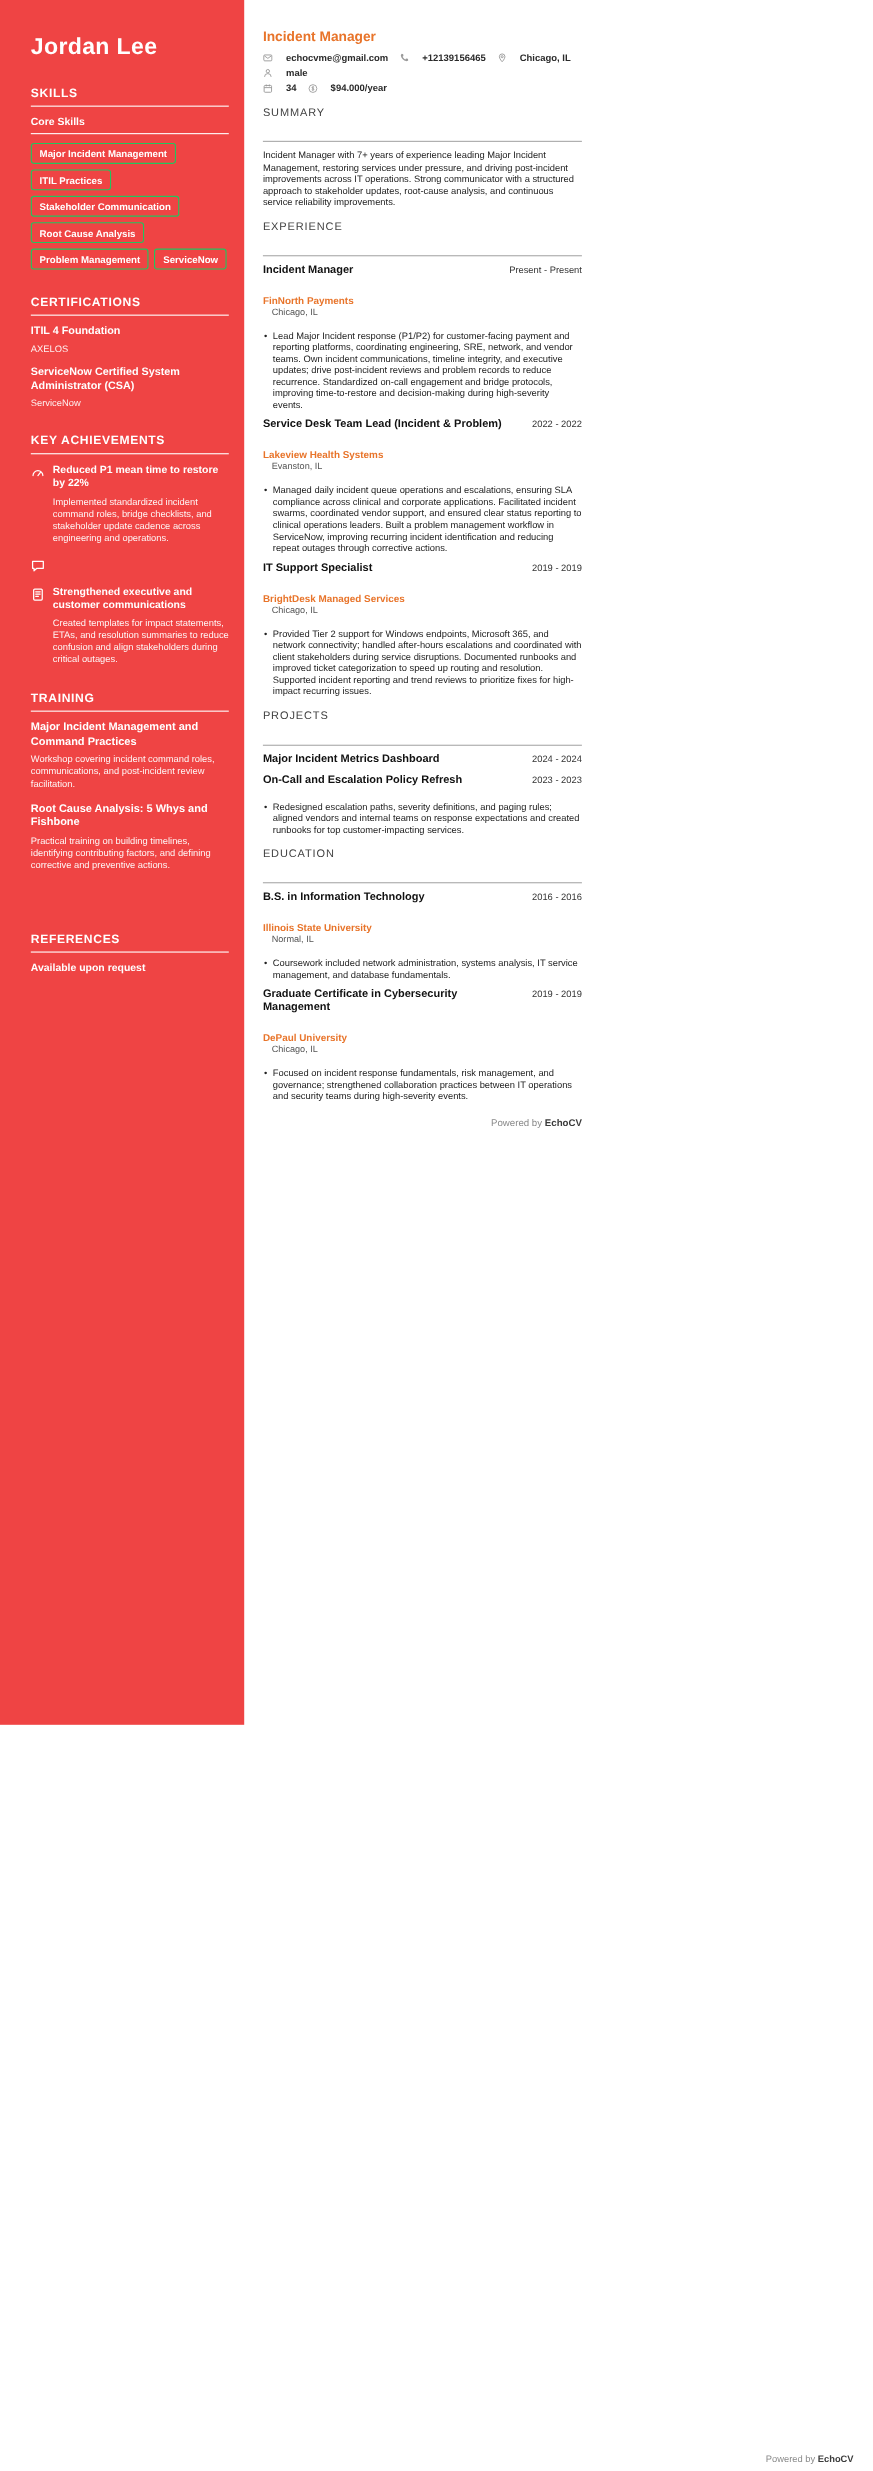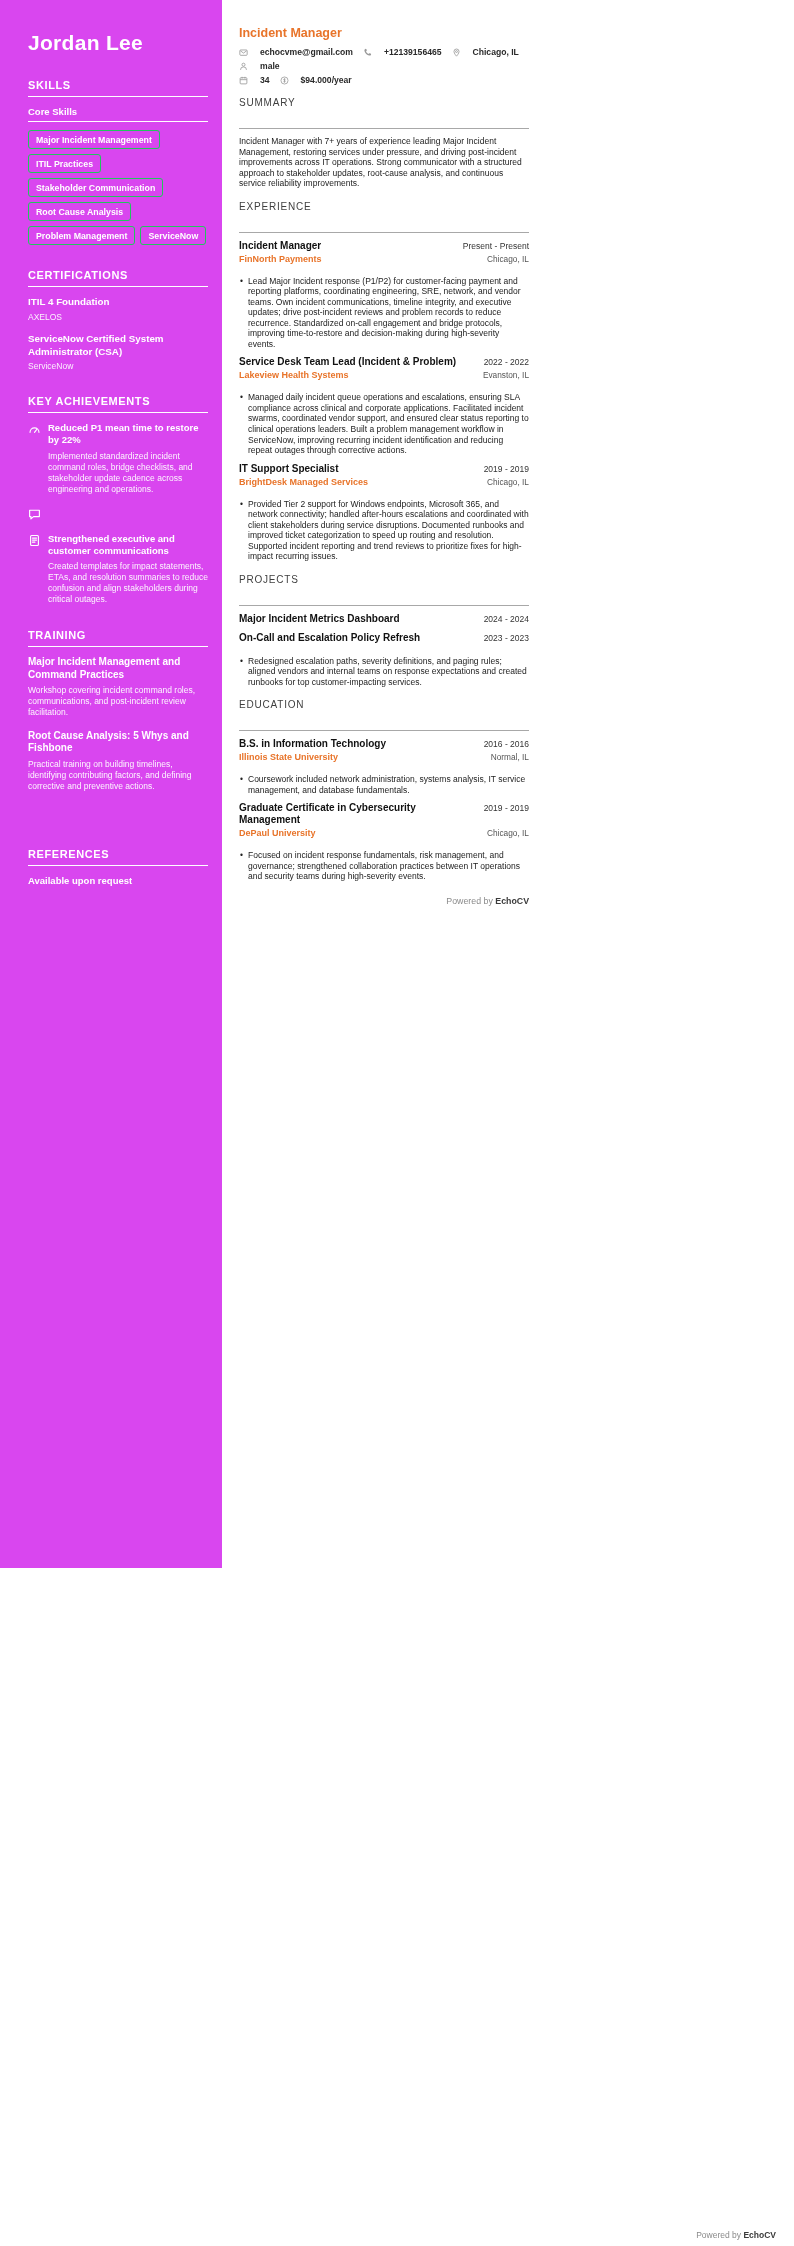--- a/index.html
+++ b/index.html
@@ -2,21 +2,21 @@
 <html><head>
 <meta charset="utf-8">
 <style>
   * { margin:0; padding:0; box-sizing:border-box; }
   html,body { background:#ffffff; }
   body { width:794px; font-family:"Liberation Sans", sans-serif; color:#1f1f1f; }
   .page { position:relative; width:794px; height:2246px; background:#ffffff; overflow:hidden; }
   .resume { display:flex; width:794px; height:1568px; }
 
   
-  .sidebar { width:222px; height:1568px; background:#d946ef; color:#ffffff; padding:30px 14px 30px 28px; flex:none; }
+  .sidebar { width:222px; height:1568px; background:#ef4444; color:#ffffff; padding:30px 14px 30px 28px; flex:none; }
   .name { font-size:21px; font-weight:bold; letter-spacing:.3px; line-height:1.2; }
   .s-section { margin-top:24px; }
   .s-head { font-size:11px; font-weight:bold; letter-spacing:.6px; border-bottom:1px solid #ffffff; padding-bottom:5px; margin-bottom:9px; }
   .s-subhead { font-size:9.5px; font-weight:bold; border-bottom:1px solid #ffffff; padding-bottom:4px; margin-bottom:8px; }
   .tag-row { display:flex; gap:5px; margin-bottom:5px; }
   .tag { display:inline-block; border:1px solid #22c55e; border-radius:3px; padding:3.5px 7px; font-size:8.8px; font-weight:bold; white-space:nowrap; }
   .cert { margin-bottom:11px; }
   .cert-title { font-size:9.8px; font-weight:bold; line-height:1.3; }
   .cert-issuer { font-size:8.5px; margin-top:3px; opacity:.92; }
   .ach { display:flex; gap:7px; margin-bottom:12px; }
@@ -40,21 +40,21 @@
   .c-item .ico svg { width:9px; height:9px; display:block; }
 
   .m-section { margin-top:12px; }
   .m-head { font-size:10px; font-weight:400; color:#3f3f3f; letter-spacing:.8px; border-bottom:1px solid #a8a8a8; padding-bottom:20px; margin-bottom:7px; }
   .summary-text { font-size:8.5px; line-height:1.24; color:#222222; }
 
   .entry { margin-bottom:7px; }
   .e-head { display:flex; justify-content:space-between; align-items:baseline; }
   .e-title { font-size:10px; font-weight:bold; color:#111111; line-height:1.2; }
   .e-date { font-size:8.5px; color:#333333; white-space:nowrap; padding-left:8px; }
-  .e-sub { display:flex; justify-content:space-between; align-items:baseline; margin-top:2px; }
+  .e-sub { display:flex; justify-content:space-between; align-items:baseline; margin-top:16px;flex-direction:column; }
   .e-company { font-size:9px; font-weight:600; color:#e8742a; }
   .e-loc { font-size:8.3px; color:#555555; white-space:nowrap; padding-left:8px; }
   .bullets { list-style:none; margin-top:3px; }
   .bullets li { position:relative; font-size:8.5px; line-height:1.24; color:#222222; padding-left:9px;margin-top:12px; }
   .bullets li::before { content:"\2022"; position:absolute; left:1px; }
 
   .powered { text-align:right; margin-top:14px; font-size:8.8px; }
   .muted { color:#8a8a8a; }
   .brand { color:#3b3b3b; font-weight:600; }
 

